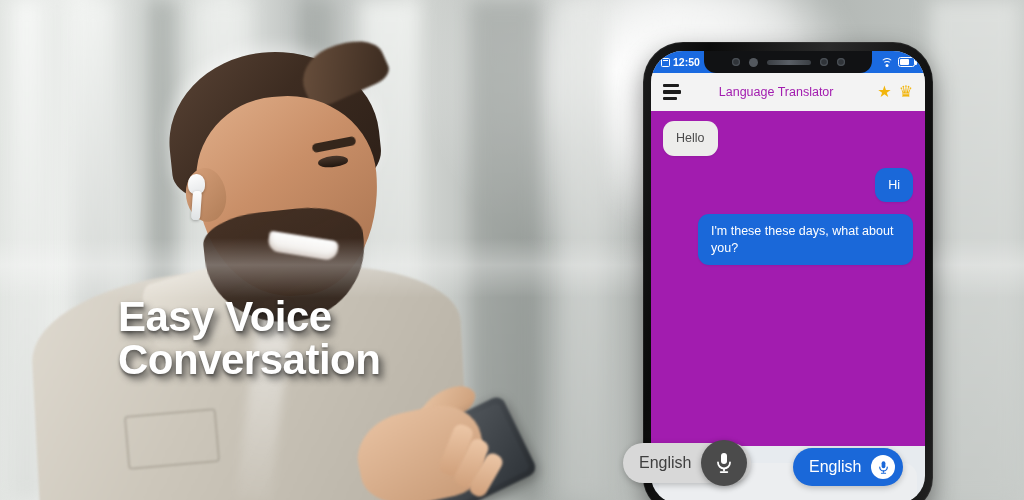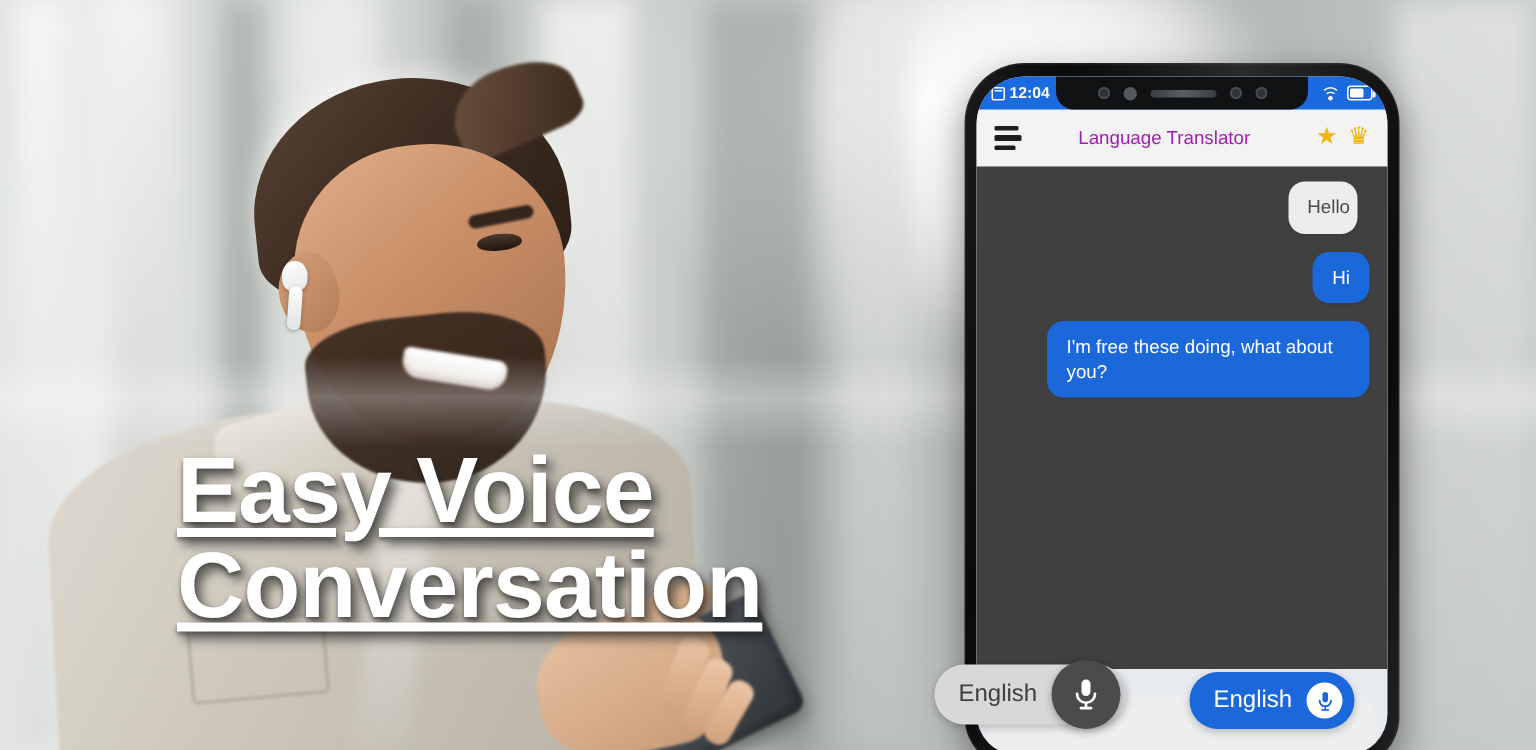--- a/index.html
+++ b/index.html
@@ -186,26 +186,25 @@
     position:absolute; left:0; right:0; top: 238px; height: 60px;
     background: linear-gradient(180deg, rgba(255,255,255,0) 0%, rgba(255,255,255,.30) 45%, rgba(255,255,255,0) 100%);
     pointer-events:none;
   }
 
   
   .headline {
     position: absolute; left: 118px; top: 296px;
     color: #ffffff;
     font-weight: 700;
-    font-size: 62px;
+    font-size: 42px;
     line-height: 1.02;
     letter-spacing: -0.5px;
     text-shadow: 4px 5px 7px rgba(40,40,40,.72), 0 2px 3px rgba(0,0,0,.45);
     white-space: pre-line;
-    text-decoration: underline;
   }
 
   
   .phone {
     position: absolute; left: 643px; top: 42px;
     width: 290px; height: 470px;
     background: linear-gradient(100deg,#1b1b1b 0%, #0a0a0a 18%, #2a2a2a 50%, #0b0b0b 86%, #242424 100%);
     border-radius: 40px 40px 34px 34px;
     box-shadow: 0 10px 26px rgba(0,0,0,.45), inset 0 0 0 1px rgba(255,255,255,.07);
     padding: 9px 8px;
@@ -280,23 +279,23 @@
     flex: 1; text-align: center;
     font-size: 12.5px; color: #a21caf; font-weight: 400;
     margin-left: -6px;
   }
   .appbar-actions { display:flex; align-items:center; gap: 7px; }
   .star-ic, .crown-ic { font-size: 16px; line-height: 1; color: #f2b50c; }
 
   .chat {
     position: relative;
     height: 335px;
-    background: #404040;
+    background: #a21caf;
     padding: 10px 12px 0 12px;
-    display: flex; flex-direction: column; gap: 12px; align-items: flex-end;
+    display: flex; flex-direction: column; gap: 12px;
   }
   .row { display: flex; }
   .row.left { justify-content: flex-start; }
   .row.right { justify-content: flex-end; }
   .bubble {
     max-width: 86%;
     padding: 9px 13px;
     font-size: 12.5px;
     line-height: 1.32;
     border-radius: 11px;
@@ -387,21 +386,21 @@
 
   <div class="headline">Easy Voice
 Conversation</div>
 
   <div class="phone">
     <div class="phone-inner">
 
       <div class="statusbar">
         <div class="sb-left">
           <span class="cal-icon"></span>
-          <span>12:04</span>
+          <span>12:50</span>
         </div>
         <div class="sb-right">
           <span class="wifi-icon">
             <i></i>
               <i></i>
               <span class="wifi-dot"></span>
           </span>
           <span class="batt-icon">
             <span class="batt-fill"></span>
           </span>
@@ -429,21 +428,21 @@
       </div>
 
       <div class="chat">
         <div class="row left">
           <div class="bubble them">Hello</div>
         </div>
         <div class="row right">
           <div class="bubble me">Hi</div>
         </div>
         <div class="row right">
-          <div class="bubble me">I'm free these doing, what about you?</div>
+          <div class="bubble me">I'm these these days, what about you?</div>
         </div>
       </div>
 
       <div class="lang-bar">
         <div class="input-stub"></div>
       </div>
     </div>
   </div>
 
   <div class="lang-row-abs">

